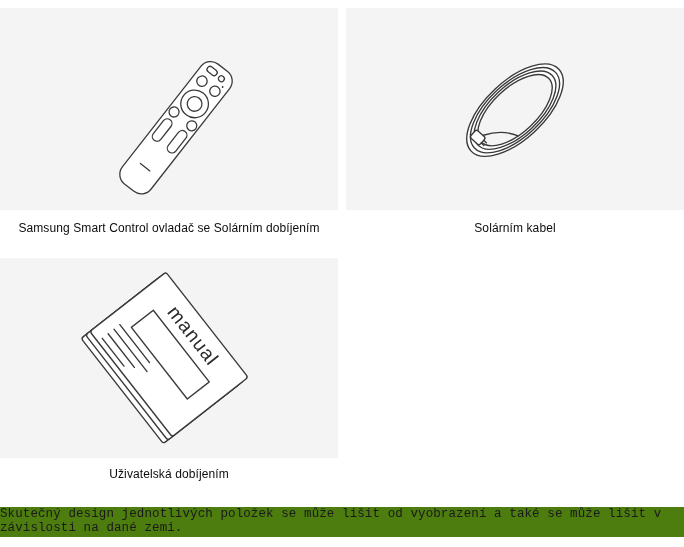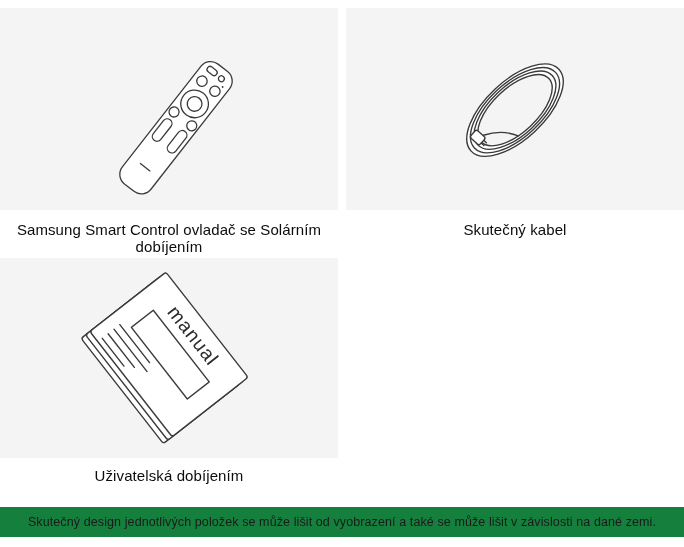--- a/index.html
+++ b/index.html
@@ -26,38 +26,39 @@
     overflow: hidden;
   }
   #tile-remote { left: 0;     top: 8px;   width: 338px; height: 202px; }
   #tile-cable  { left: 346px; top: 8px;   width: 338px; height: 202px; }
   #tile-manual { left: 0;     top: 258px; width: 338px; height: 200px; }
 
   .caption {
     position: absolute;
     width: 338px;
     text-align: center;
-    font-size: 15px;
+    font-size: 12px;
     letter-spacing: 0.1px;
     color: #0c0c0c;
   }
   #caption-remote { left: 0;     top: 221px; }
   #caption-cable  { left: 346px; top: 221px; }
   #caption-manual { left: 0;     top: 467px; }
 
   .bottom-bar {
     position: absolute;
     left: 0;
     top: 507px;
     width: 684px;
     height: 30px;
-    background: #15803d;
+    background: #4d7c0f;
     display: flex;
-    align-items: center;
+    align-items: flex-start;
     justify-content: center;
+    font-family: Liberation Mono, monospace;
   }
   .bottom-bar .disclaimer {
     font-size: 12.5px;
     color: #1a1a1a;
     letter-spacing: 0.1px;
   }
 
   svg { display: block; }
   .line-art {
     stroke: #3a3a3a;
@@ -141,20 +142,20 @@
 
         <line x1="-58" y1="22" x2="-6" y2="22"></line>
         <line x1="-58" y1="30" x2="0" y2="30"></line>
         <line x1="-58" y1="38" x2="-12" y2="38"></line>
         <line x1="-58" y1="46" x2="-20" y2="46"></line>
       </g>
     </svg>
   </div>
 
   <div class="caption" id="caption-remote">Samsung Smart Control ovladač se Solárním dobíjením</div>
-  <div class="caption" id="caption-cable">Skutečný kabel</div>
+  <div class="caption" id="caption-cable">Solárním kabel</div>
   <div class="caption" id="caption-manual">Uživatelská dobíjením</div>
 
   <div class="bottom-bar">
     <span class="disclaimer">Skutečný design jednotlivých položek se může lišit od vyobrazení a také se může lišit v závislosti na dané zemi.</span>
   </div>
 
 </div>
 
 </body></html>

